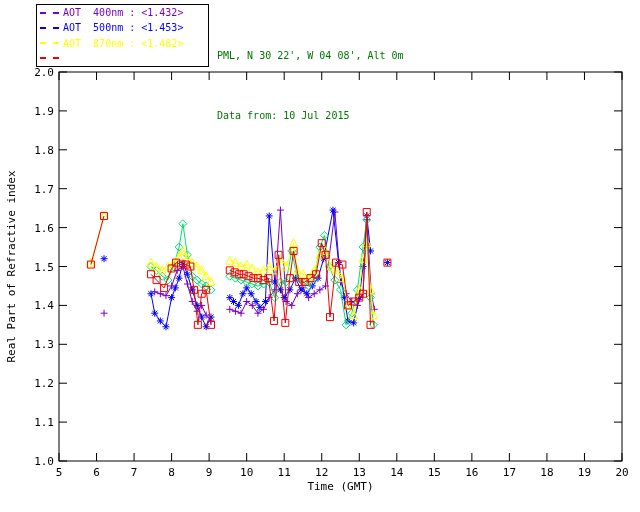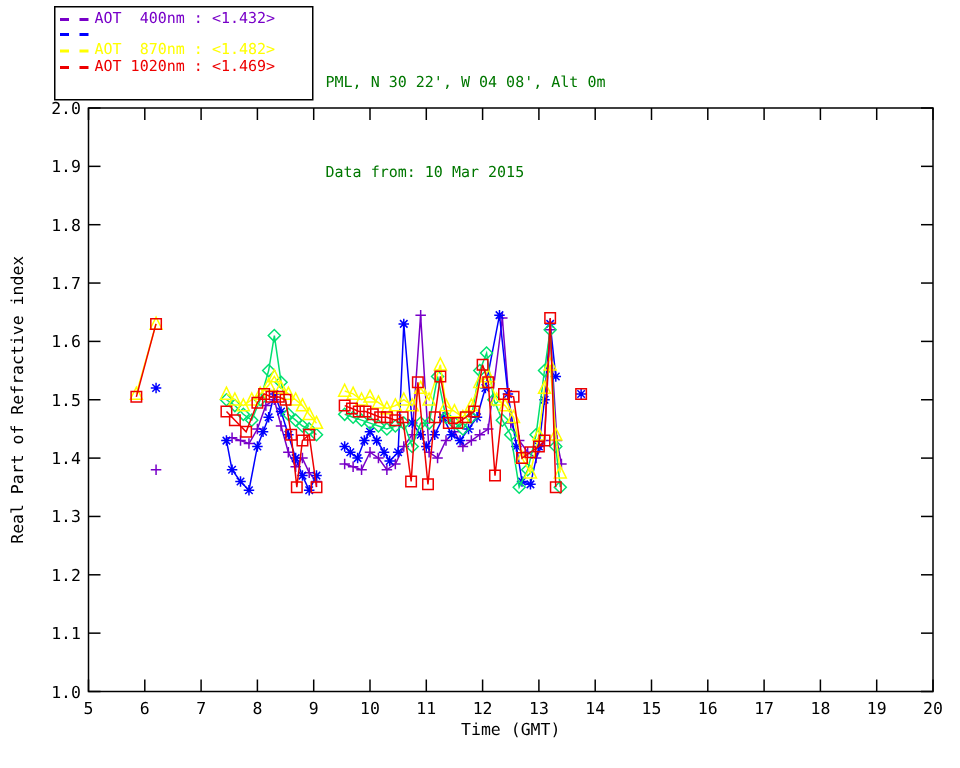--- a/index.html
+++ b/index.html
@@ -1,41 +1,41 @@
 <!DOCTYPE html>
 <html><head>
 <meta charset="utf-8">
 <style>
   html,body{margin:0;padding:0;background:#fff;}
   .canvas{position:relative;width:640px;height:512px;background:#ffffff;overflow:hidden;
           font-family:"DejaVu Sans Mono",monospace;}
   .legend-box{position:absolute;left:36px;top:4px;width:173px;height:63px;
-              border:1px solid #000;box-sizing:border-box;padding:2px 2px 16px 3px;
+              border:1px solid #000;box-sizing:border-box;padding:2px 2px 2px 3px;
               display:flex;flex-direction:column;justify-content:space-between;background:#fff;}
   .legend-row{display:flex;align-items:center;height:11px;white-space:pre;}
   .legend-dash{display:inline-block;width:19px;height:0;border-top:2px dashed currentColor;margin-right:4px;flex:0 0 auto;}
   .legend-label{font-size:10px;letter-spacing:0;}
   .header{position:absolute;left:217px;top:6px;font-size:10px;line-height:20px;white-space:pre;}
   .plot-svg{position:absolute;left:0;top:0;}
   text.tick{font-size:11px;font-family:"DejaVu Sans Mono",monospace;fill:#000;}
   text.axis-title{font-size:11px;font-family:"DejaVu Sans Mono",monospace;fill:#000;}
 </style>
 </head>
 <body>
 
 <div class="canvas">
   <div class="legend-box">
       <div class="legend-row"><span class="legend-dash" style="color: rgb(120, 0, 200);"></span><span class="legend-label" style="color: rgb(120, 0, 200);">AOT  400nm : &lt;1.432&gt;</span></div>
-      <div class="legend-row"><span class="legend-dash" style="color: rgb(0, 0, 255);"></span></div>
+      <div class="legend-row"><span class="legend-dash" style="color: rgb(0, 0, 255);"></span><span class="legend-label" style="color: rgb(0, 0, 255);">AOT  500nm : &lt;1.453&gt;</span></div>
       <div class="legend-row"><span class="legend-dash" style="color: rgb(255, 255, 0);"></span><span class="legend-label" style="color: rgb(255, 255, 0); text-align: center;">AOT  870nm : &lt;1.482&gt;</span></div>
-      <div class="legend-row"><span class="legend-dash" style="color: rgb(238, 0, 0);"></span><span class="legend-label" style="color: rgb(238, 0, 0);">AOT 1020nm : &lt;1.469&gt;</span></div>
+      <div class="legend-row"><span class="legend-dash" style="color: rgb(238, 0, 0);"></span></div>
     </div>
   <div class="header" style="color: rgb(0, 119, 0);">
     <div>PML, N 30 22', W 04 08', Alt 0m</div>
-    <div>Data from: 10 Mar 2015</div>
+    <div>Data from: 10 Jul 2015</div>
   </div>
   <svg class="plot-svg" width="640" height="512">
       <rect x="59" y="72" width="563" height="389" fill="none" stroke="#000" stroke-width="1"></rect>
       <line x1="59" y1="461" x2="59" y2="453" stroke="#000"></line>
       <line x1="59" y1="72" x2="59" y2="80" stroke="#000"></line>
       <text x="59" y="476" text-anchor="middle" class="tick">5</text>
       <line x1="96.53333333333333" y1="461" x2="96.53333333333333" y2="453" stroke="#000"></line>
       <line x1="96.53333333333333" y1="72" x2="96.53333333333333" y2="80" stroke="#000"></line>
       <text x="96.53333333333333" y="476" text-anchor="middle" class="tick">6</text>
       <line x1="134.06666666666666" y1="461" x2="134.06666666666666" y2="453" stroke="#000"></line>

